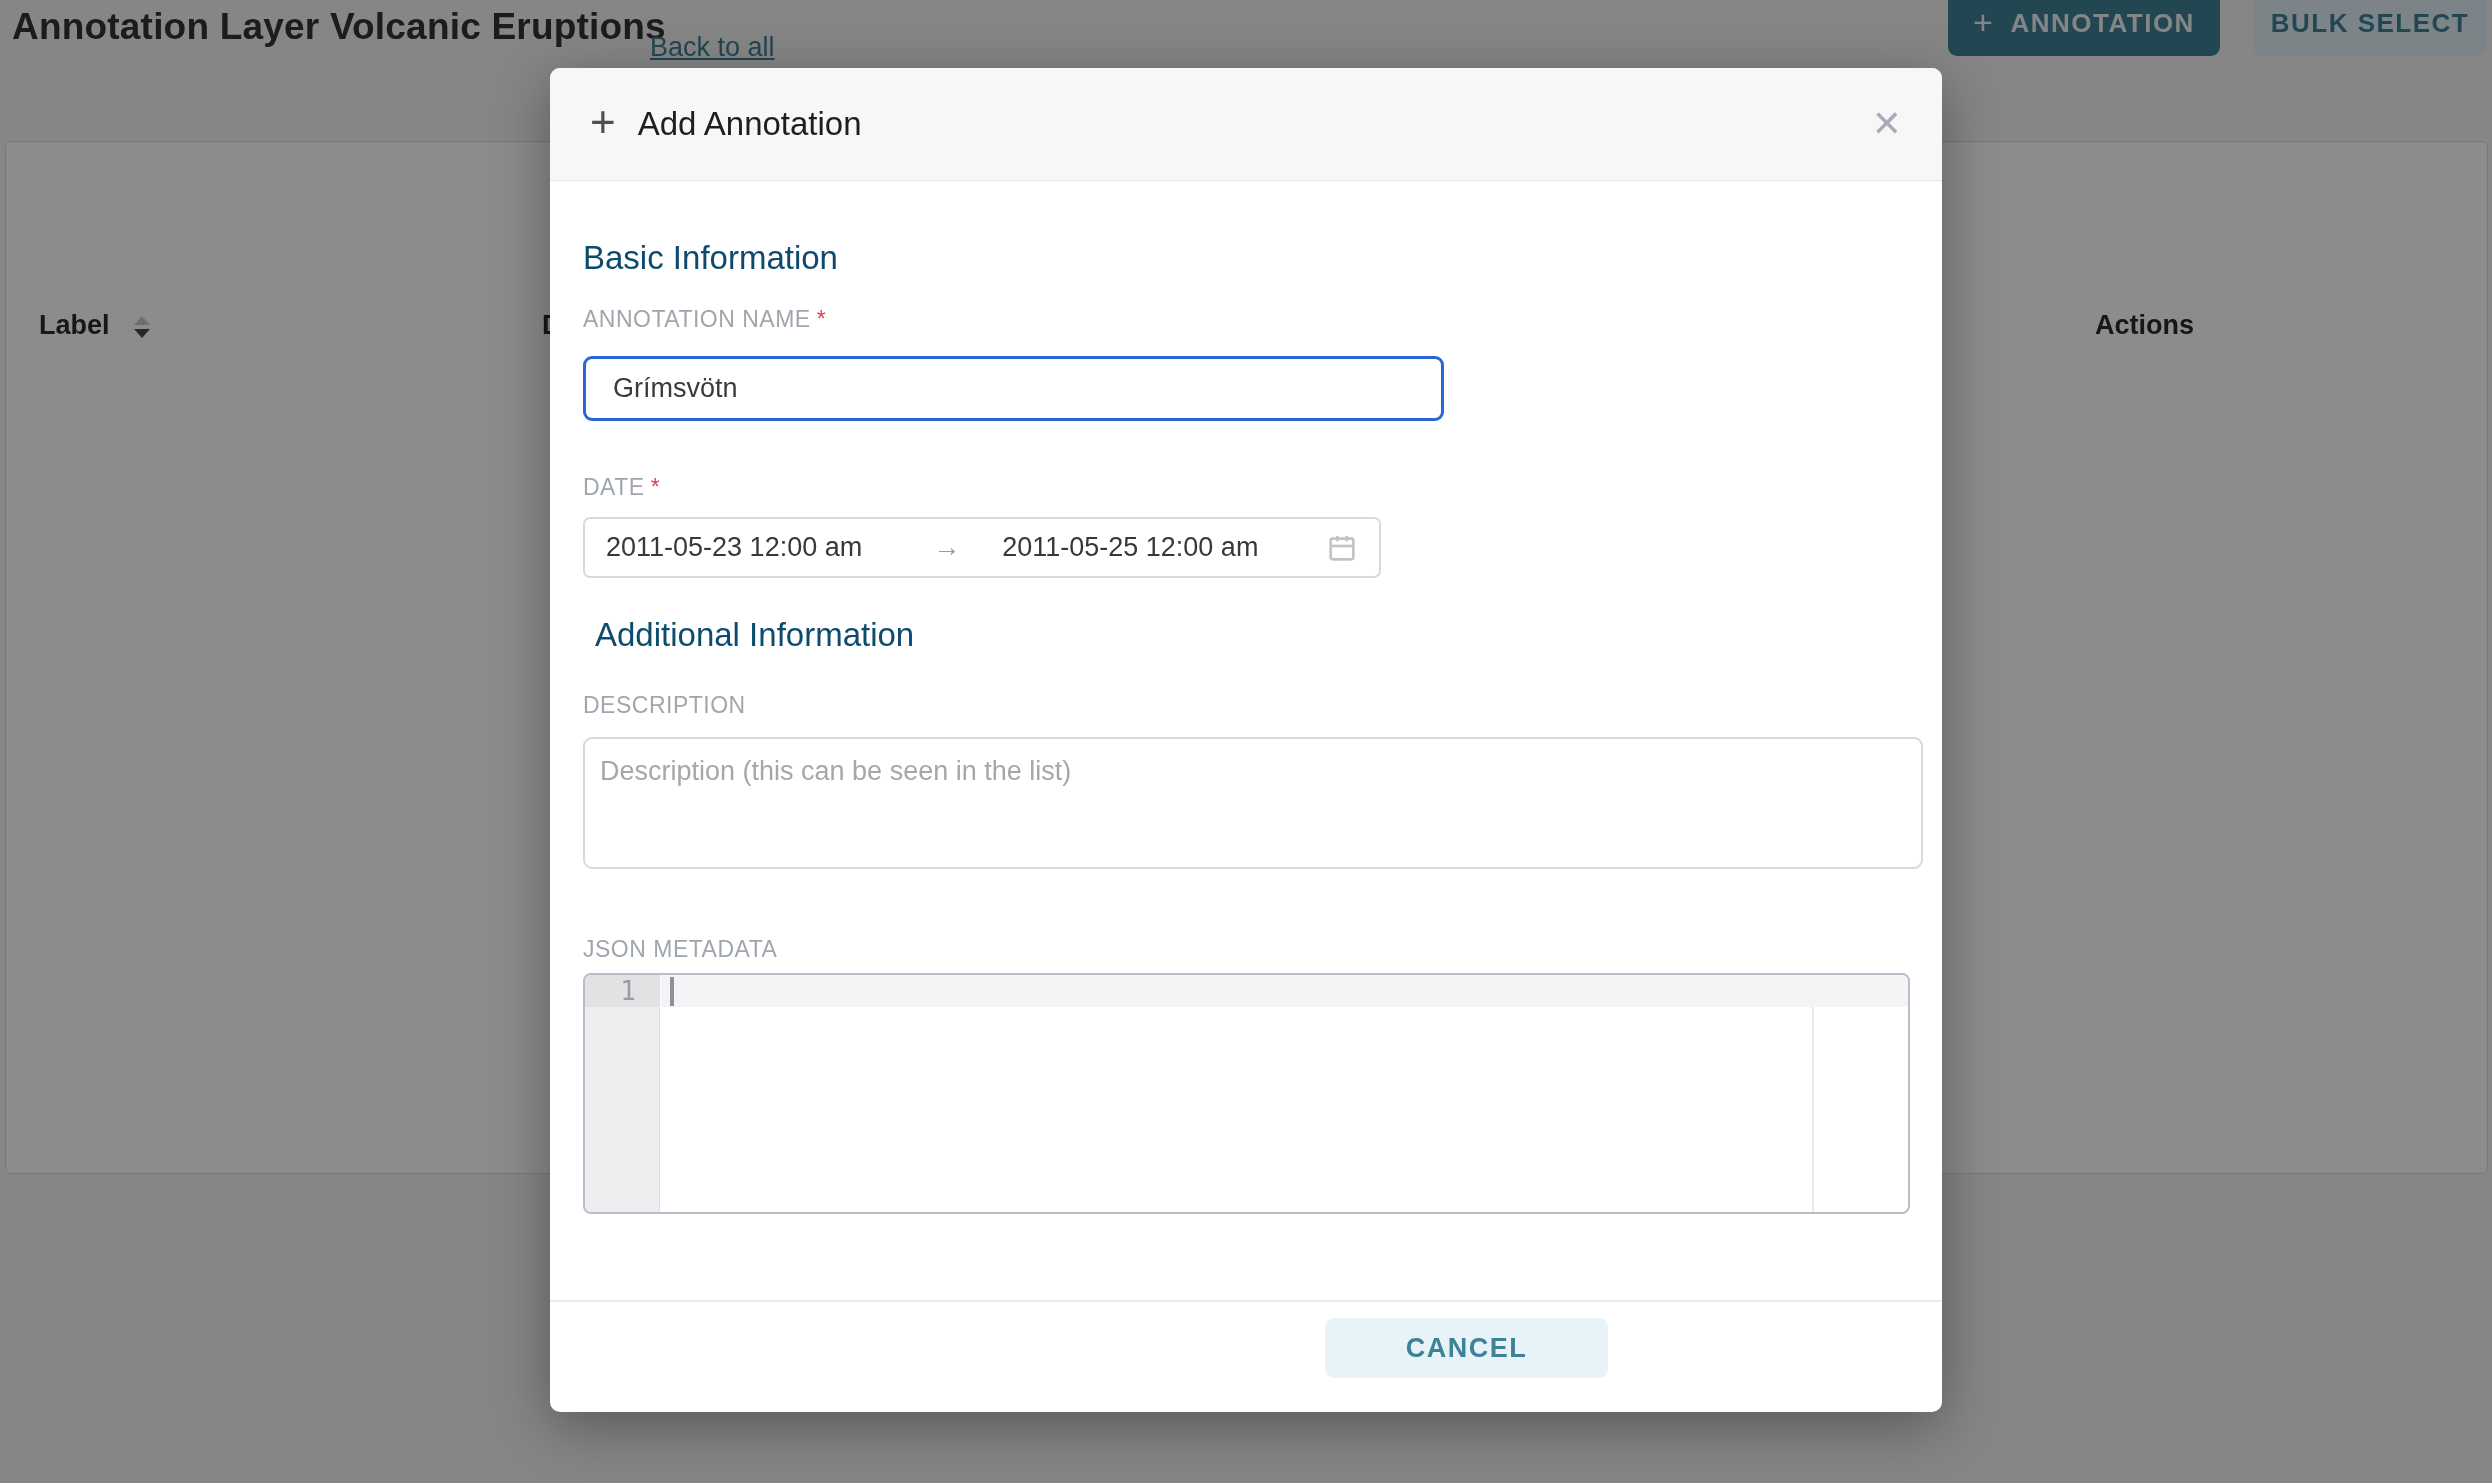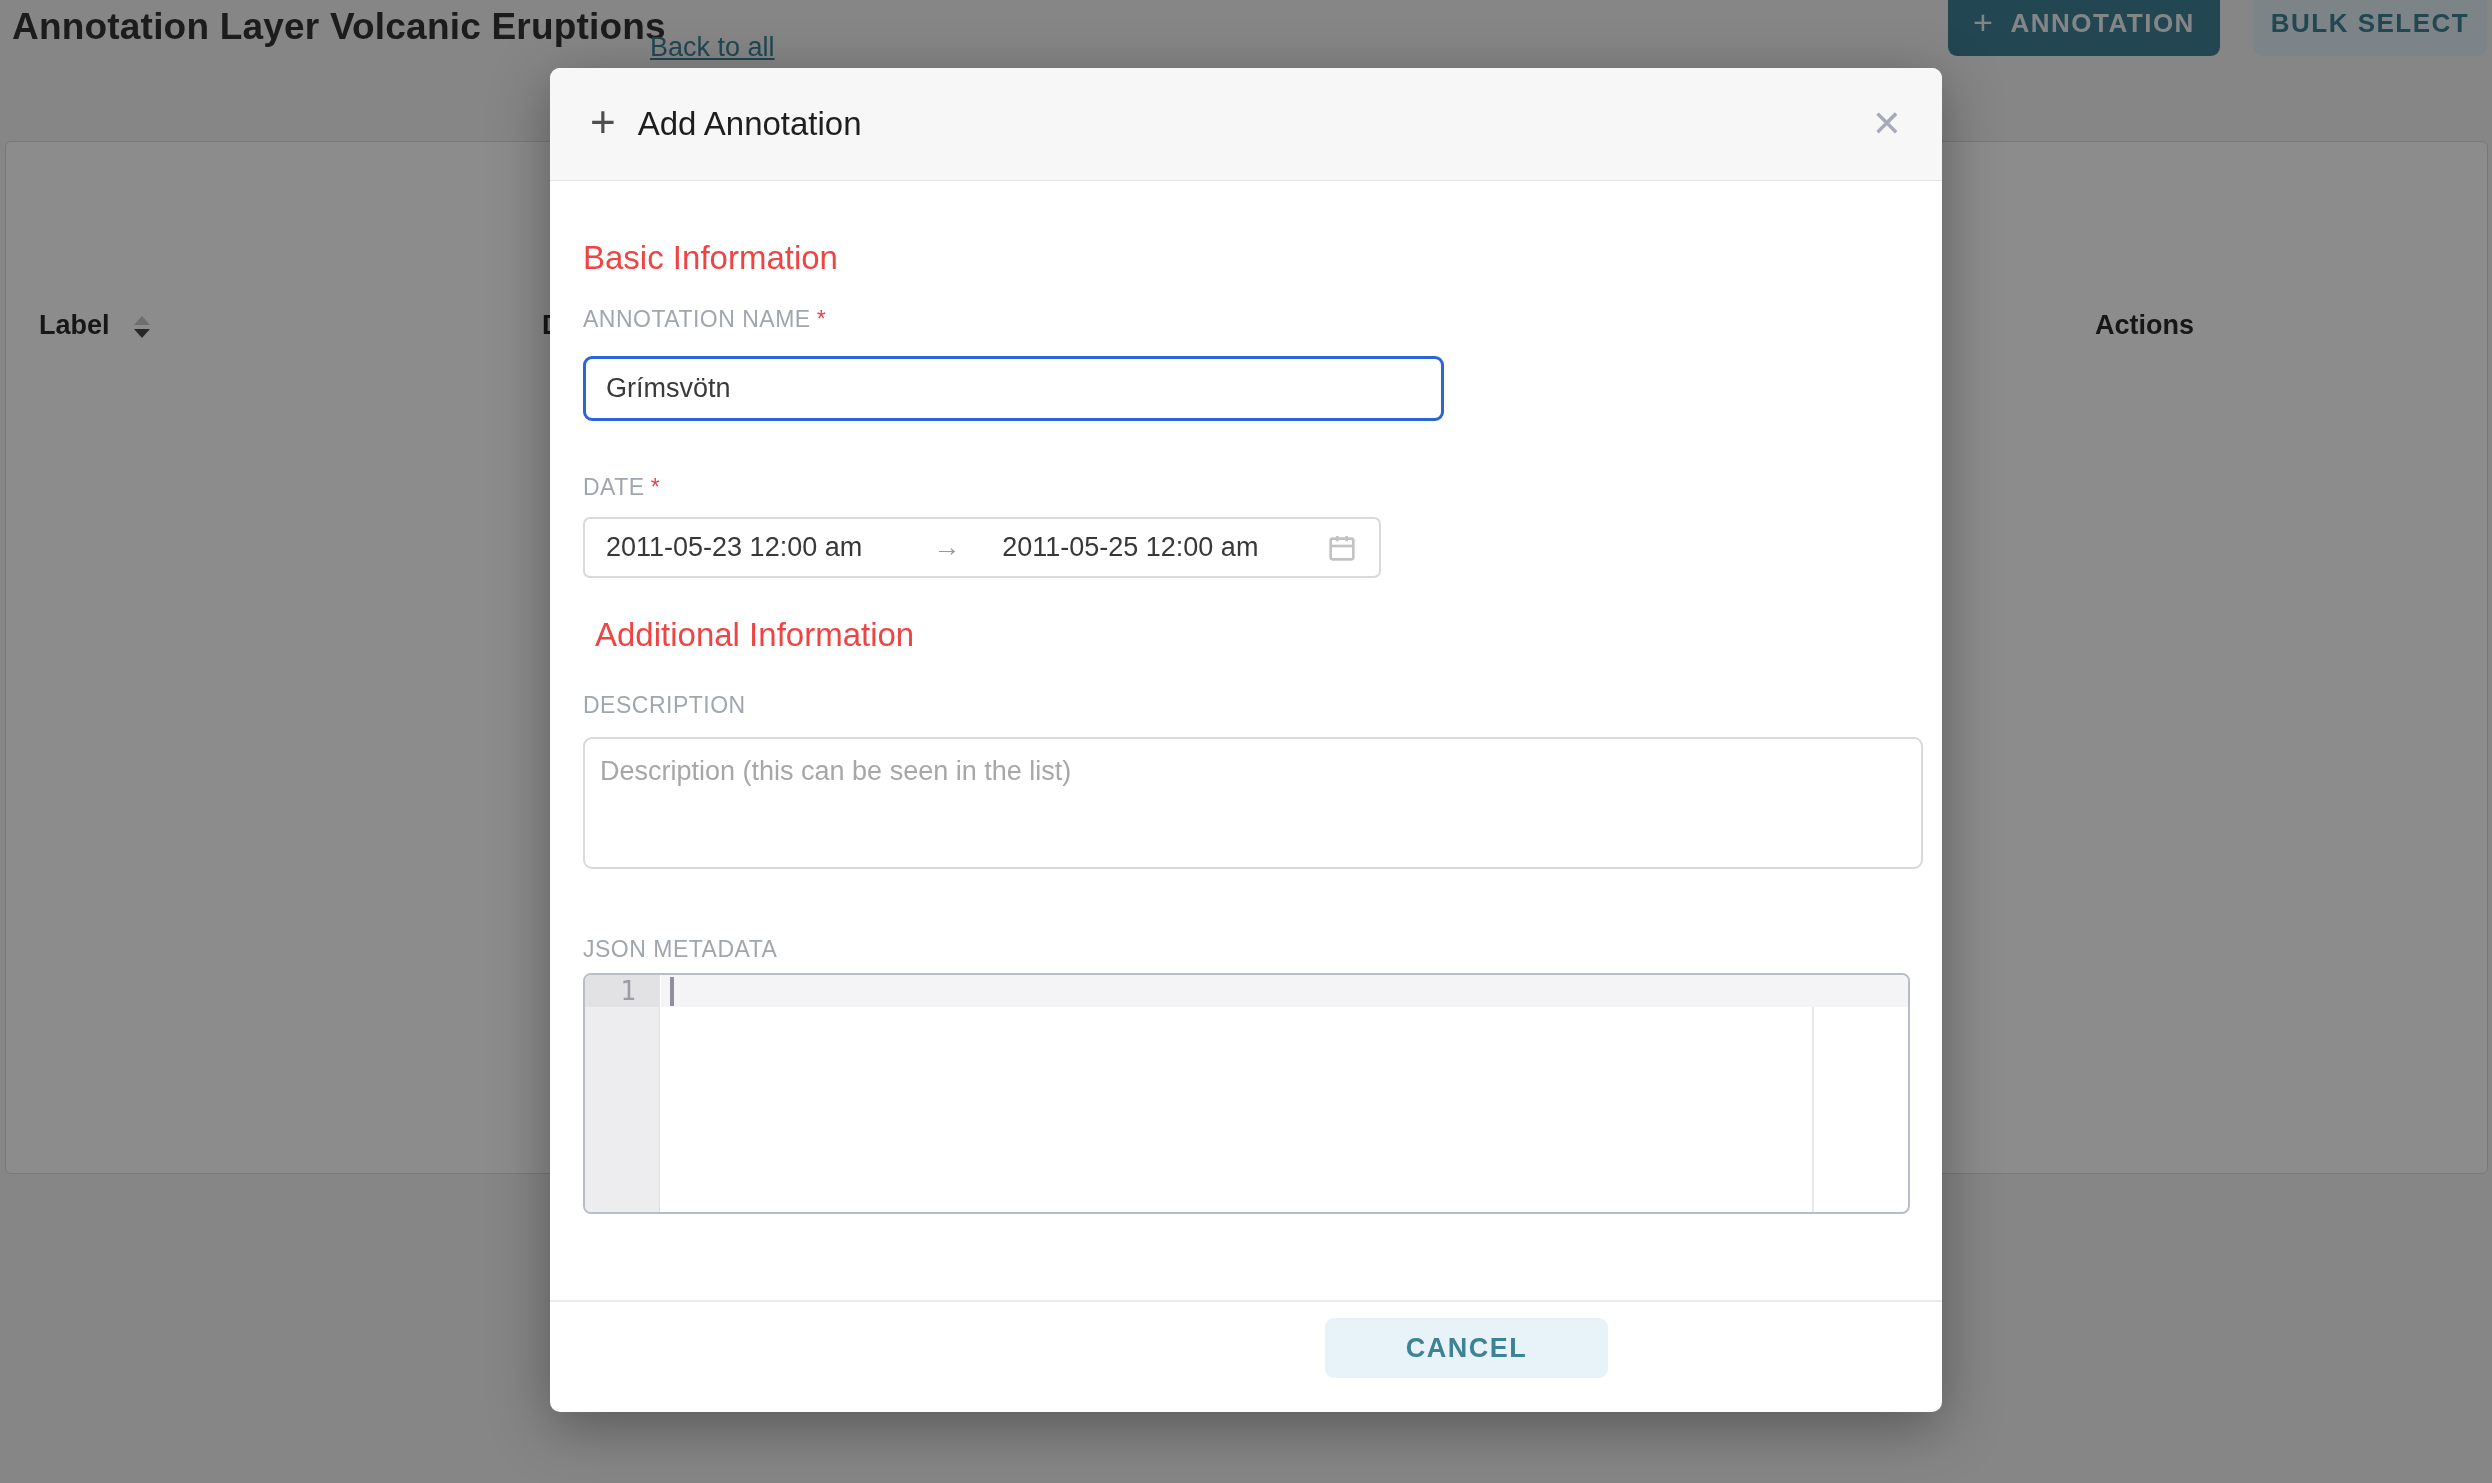--- a/index.html
+++ b/index.html
@@ -54,27 +54,27 @@
     background:#f7f7f8; border-bottom:1px solid #e5e5e5;
     display:flex; align-items:center; padding:0 40px;
   }
   .modal-plus { font-size:44px; font-weight:300; color:#4f4f4f; line-height:1; margin-right:22px; margin-top:-4px; }
   .modal-title { font-size:33px; font-weight:500; color:#1e1e1e; }
   .modal-close {
     position:absolute; right:40px; top:50%; transform:translateY(-50%);
     font-size:36px; color:#a7aab9; cursor:pointer; line-height:1;
   }
 
-  .section-h { position:absolute; left:33px; font-size:33px; font-weight:500; color:#ef4444; }
+  .section-h { position:absolute; left:33px; font-size:33px; font-weight:500; color:#0c4a6e; }
   .f-label { position:absolute; left:33px; font-size:23px; color:#a0a6ad; letter-spacing:0.5px; }
   .req { color:#e04355; margin-left:6px; }
 
   .name-input {
     position:absolute; left:33px; top:288px; width:861px; height:65px;
-    border:3px solid #2b66d9; border-radius:9px; padding:0 20px;
+    border:3px solid #2b66d9; border-radius:9px; padding:0 27px;
     font-family:inherit; font-size:27px; color:#3a3a3a; outline:none; background:#fff;
   }
 
   .date-field {
     position:absolute; left:33px; top:449px; width:798px; height:61px;
     border:2px solid #d9d9d9; border-radius:7px; background:#fff;
     display:flex; align-items:center; padding:0 21px; cursor:pointer;
   }
   .date-val { font-size:27px; color:#383838; white-space:nowrap; }
   .date-arrow { font-size:27px; color:#9a9a9a; margin:0 42px 0 71px; }

